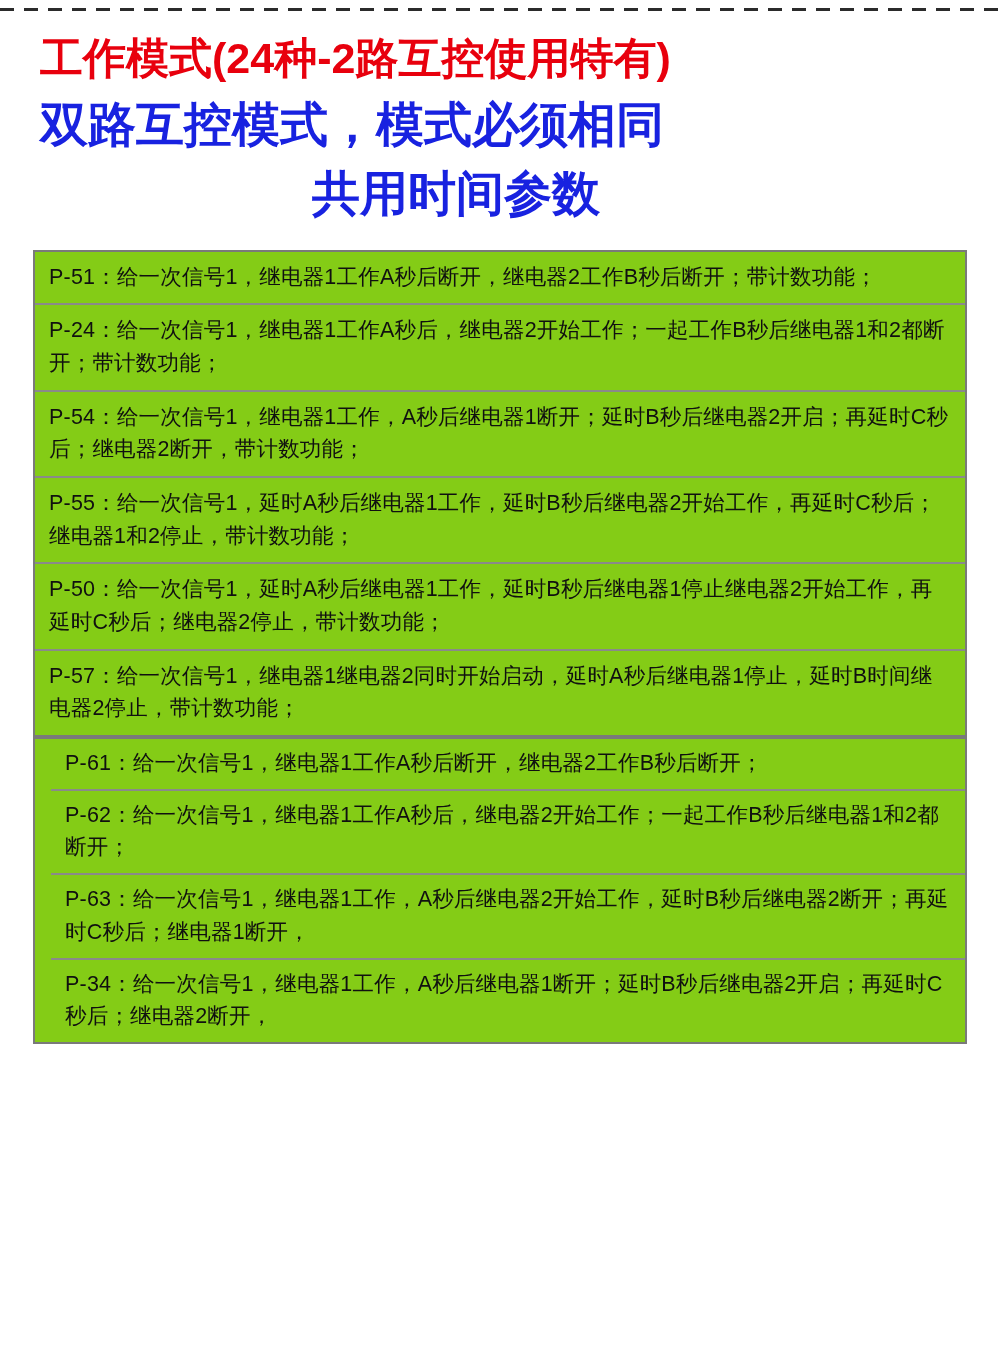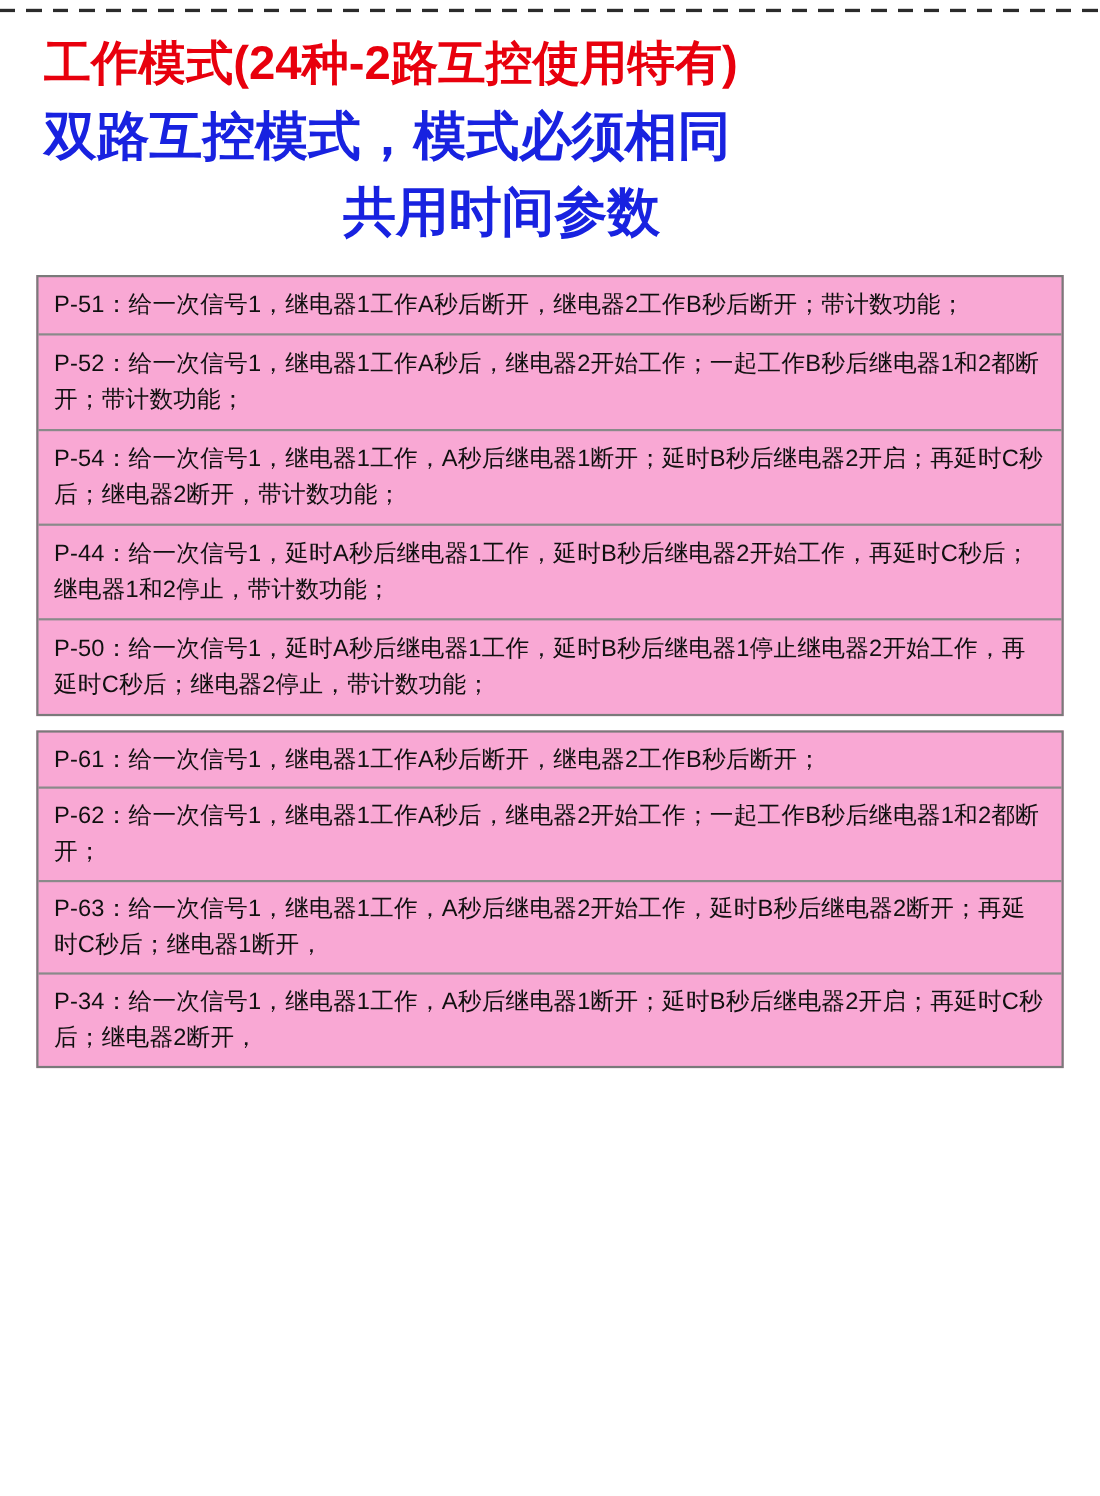--- a/index.html
+++ b/index.html
@@ -57,25 +57,25 @@
   .subtitle-blue .line2 {
     display: block;
     text-align: center;
   }
   .table-wrap {
     margin: 22px 33px 0 33px;
     width: 934px;
   }
   .mode-table {
     border: 2px solid #7a7a7a;
-    background: #f9a8d4;
+    background: #84cc16;
     box-sizing: border-box;
   }
   .mode-table + .mode-table {
-    margin-top: 13px;
+    padding-left: 16px;
   }
   .row {
     border-bottom: 2px solid #8a8a8a;
     padding: 9px 14px 10px 14px;
     font-size: 21.5px;
     line-height: 1.52;
     color: #101010;
     letter-spacing: 0.2px;
     box-sizing: border-box;
   }
@@ -100,24 +100,25 @@
     <div class="subtitle-blue">
       <span class="line1">双路互控模式，模式必须相同</span>
       <span class="line2">共用时间参数</span>
     </div>
   </div>
 
   <div class="table-wrap">
 
     <div class="mode-table table-a">
       <div class="row">P-51：给一次信号1，继电器1工作A秒后断开，继电器2工作B秒后断开；带计数功能；</div>
-      <div class="row">P-52：给一次信号1，继电器1工作A秒后，继电器2开始工作；一起工作B秒后继电器1和2都断开；带计数功能；</div>
+      <div class="row">P-24：给一次信号1，继电器1工作A秒后，继电器2开始工作；一起工作B秒后继电器1和2都断开；带计数功能；</div>
       <div class="row">P-54：给一次信号1，继电器1工作，A秒后继电器1断开；延时B秒后继电器2开启；再延时C秒后；继电器2断开，带计数功能；</div>
-      <div class="row">P-44：给一次信号1，延时A秒后继电器1工作，延时B秒后继电器2开始工作，再延时C秒后；继电器1和2停止，带计数功能；</div>
+      <div class="row">P-55：给一次信号1，延时A秒后继电器1工作，延时B秒后继电器2开始工作，再延时C秒后；继电器1和2停止，带计数功能；</div>
       <div class="row">P-50：给一次信号1，延时A秒后继电器1工作，延时B秒后继电器1停止继电器2开始工作，再延时C秒后；继电器2停止，带计数功能；</div>
+      <div class="row">P-57：给一次信号1，继电器1继电器2同时开始启动，延时A秒后继电器1停止，延时B时间继电器2停止，带计数功能；</div>
     </div>
 
     <div class="mode-table table-b">
       <div class="row">P-61：给一次信号1，继电器1工作A秒后断开，继电器2工作B秒后断开；</div>
       <div class="row">P-62：给一次信号1，继电器1工作A秒后，继电器2开始工作；一起工作B秒后继电器1和2都断开；</div>
       <div class="row">P-63：给一次信号1，继电器1工作，A秒后继电器2开始工作，延时B秒后继电器2断开；再延时C秒后；继电器1断开，</div>
       <div class="row">P-34：给一次信号1，继电器1工作，A秒后继电器1断开；延时B秒后继电器2开启；再延时C秒后；继电器2断开，</div>
     </div>
 
   </div>

